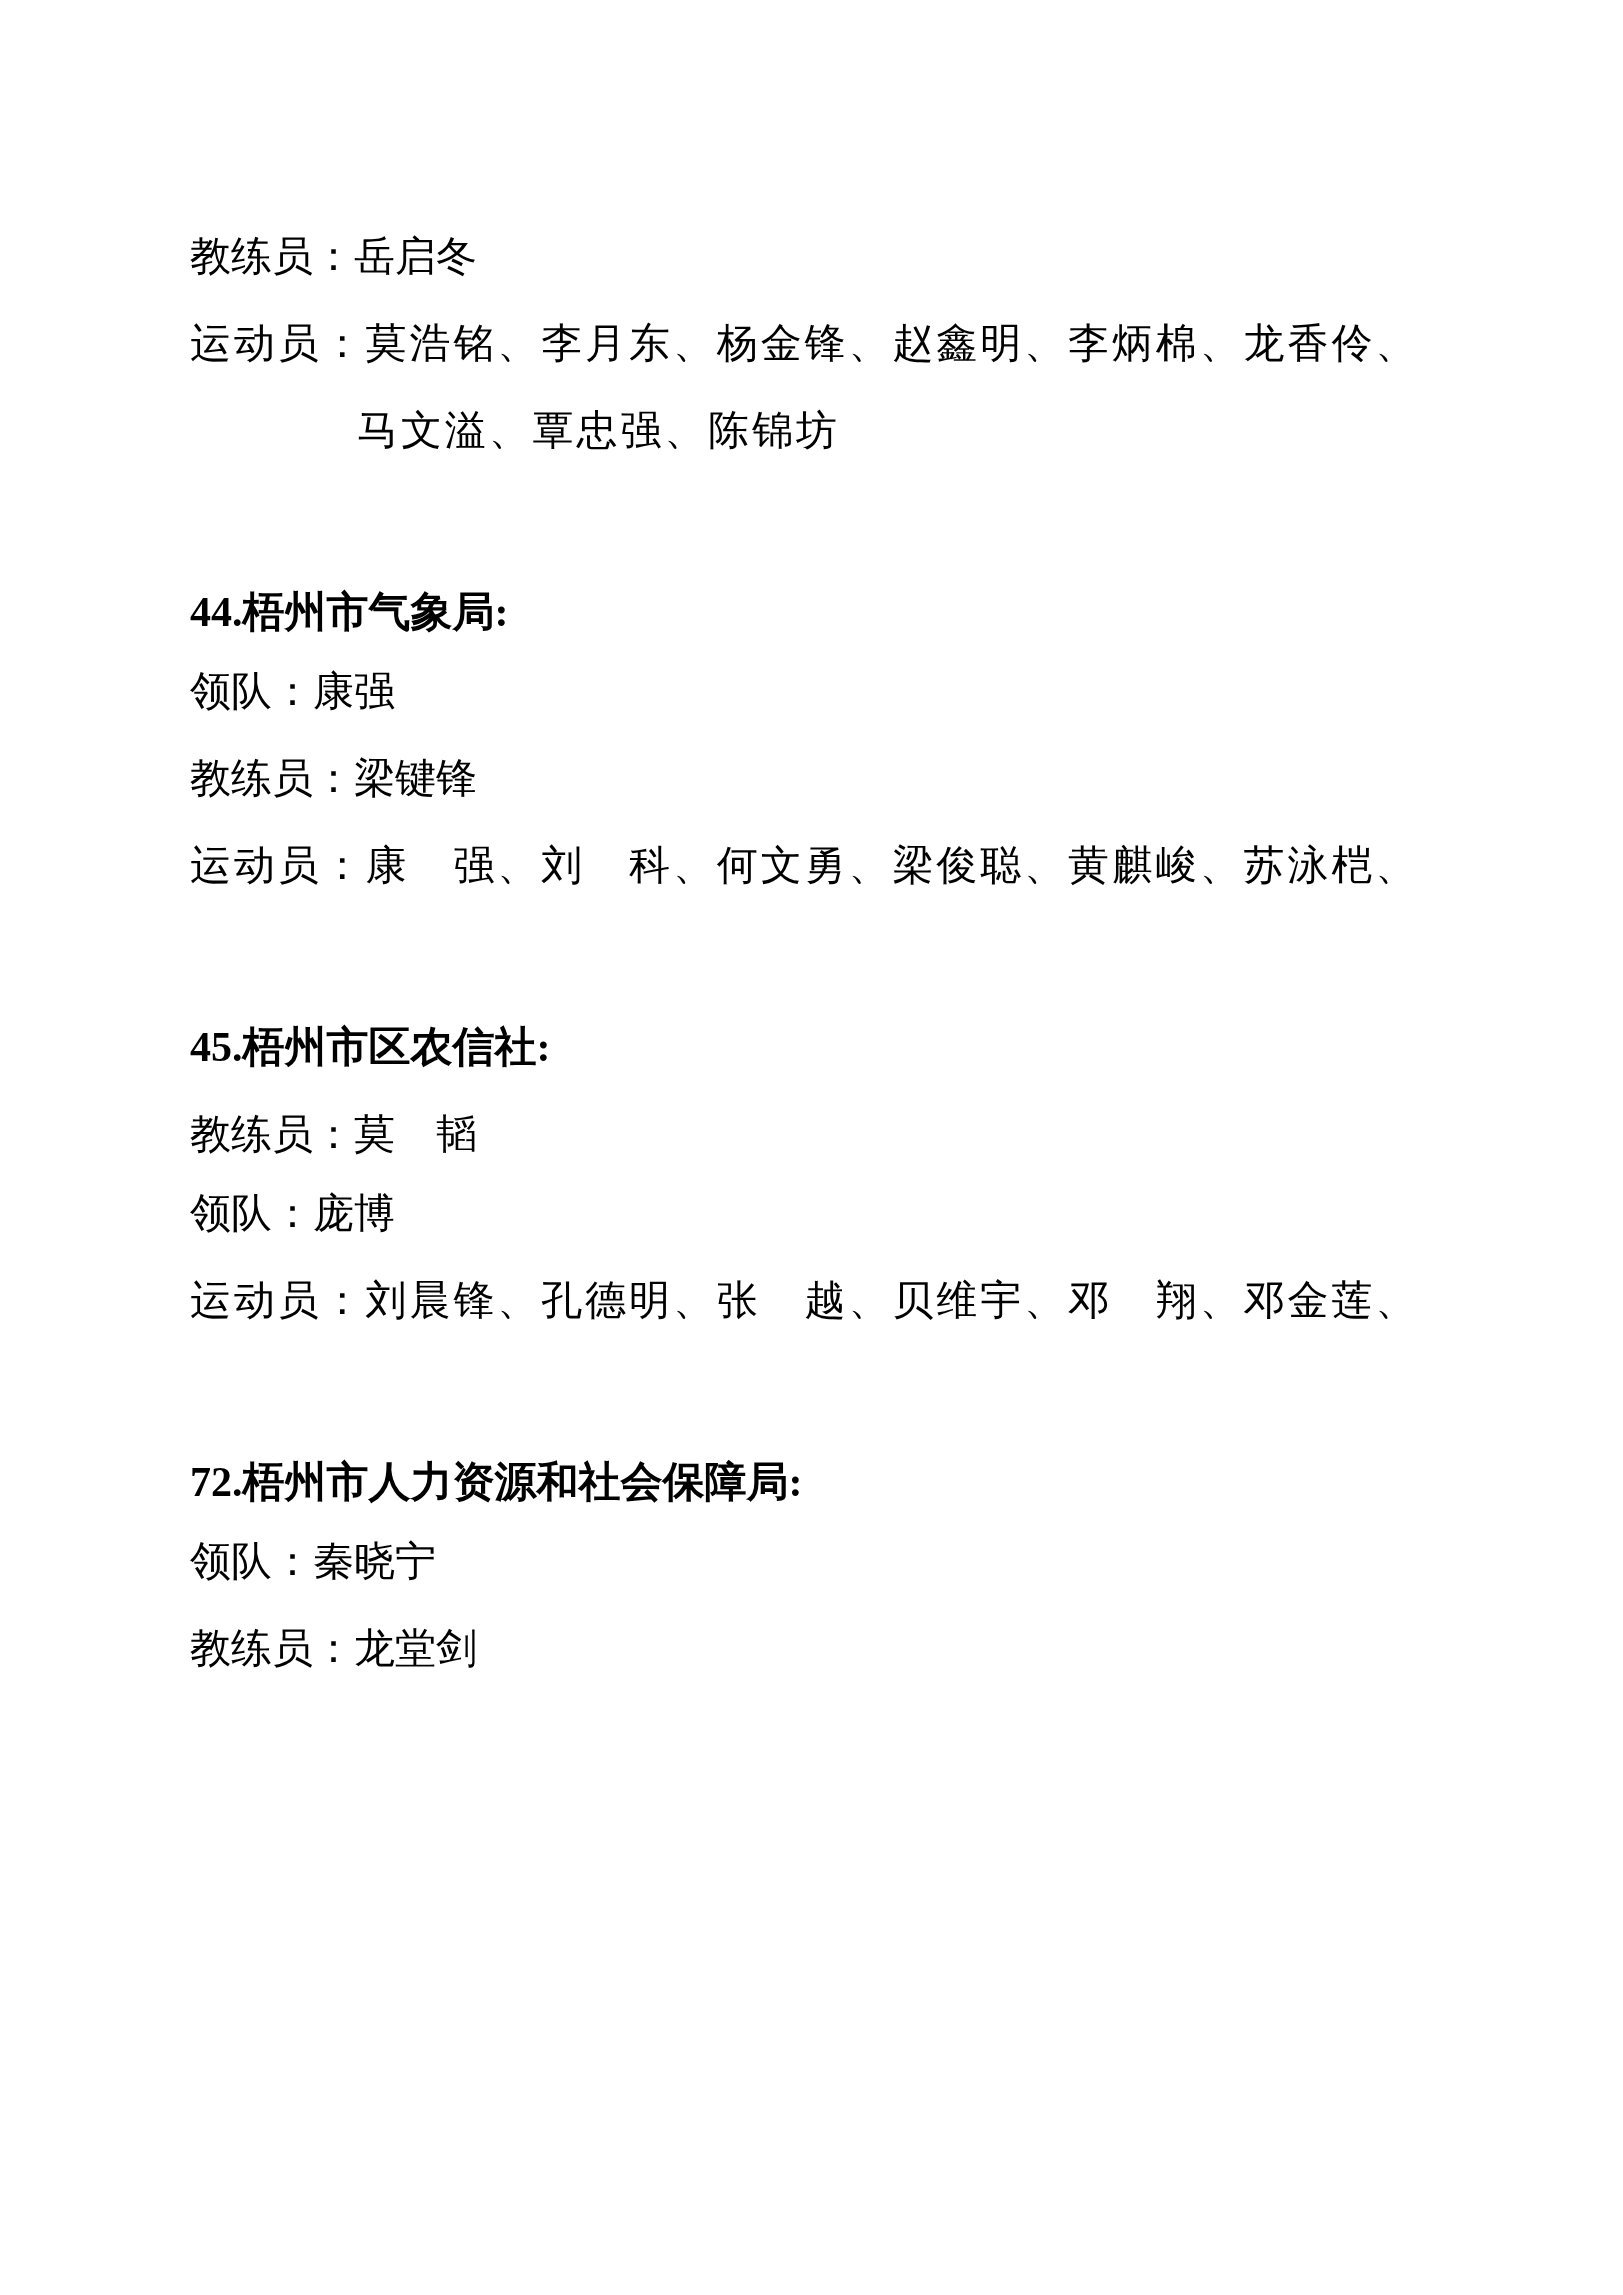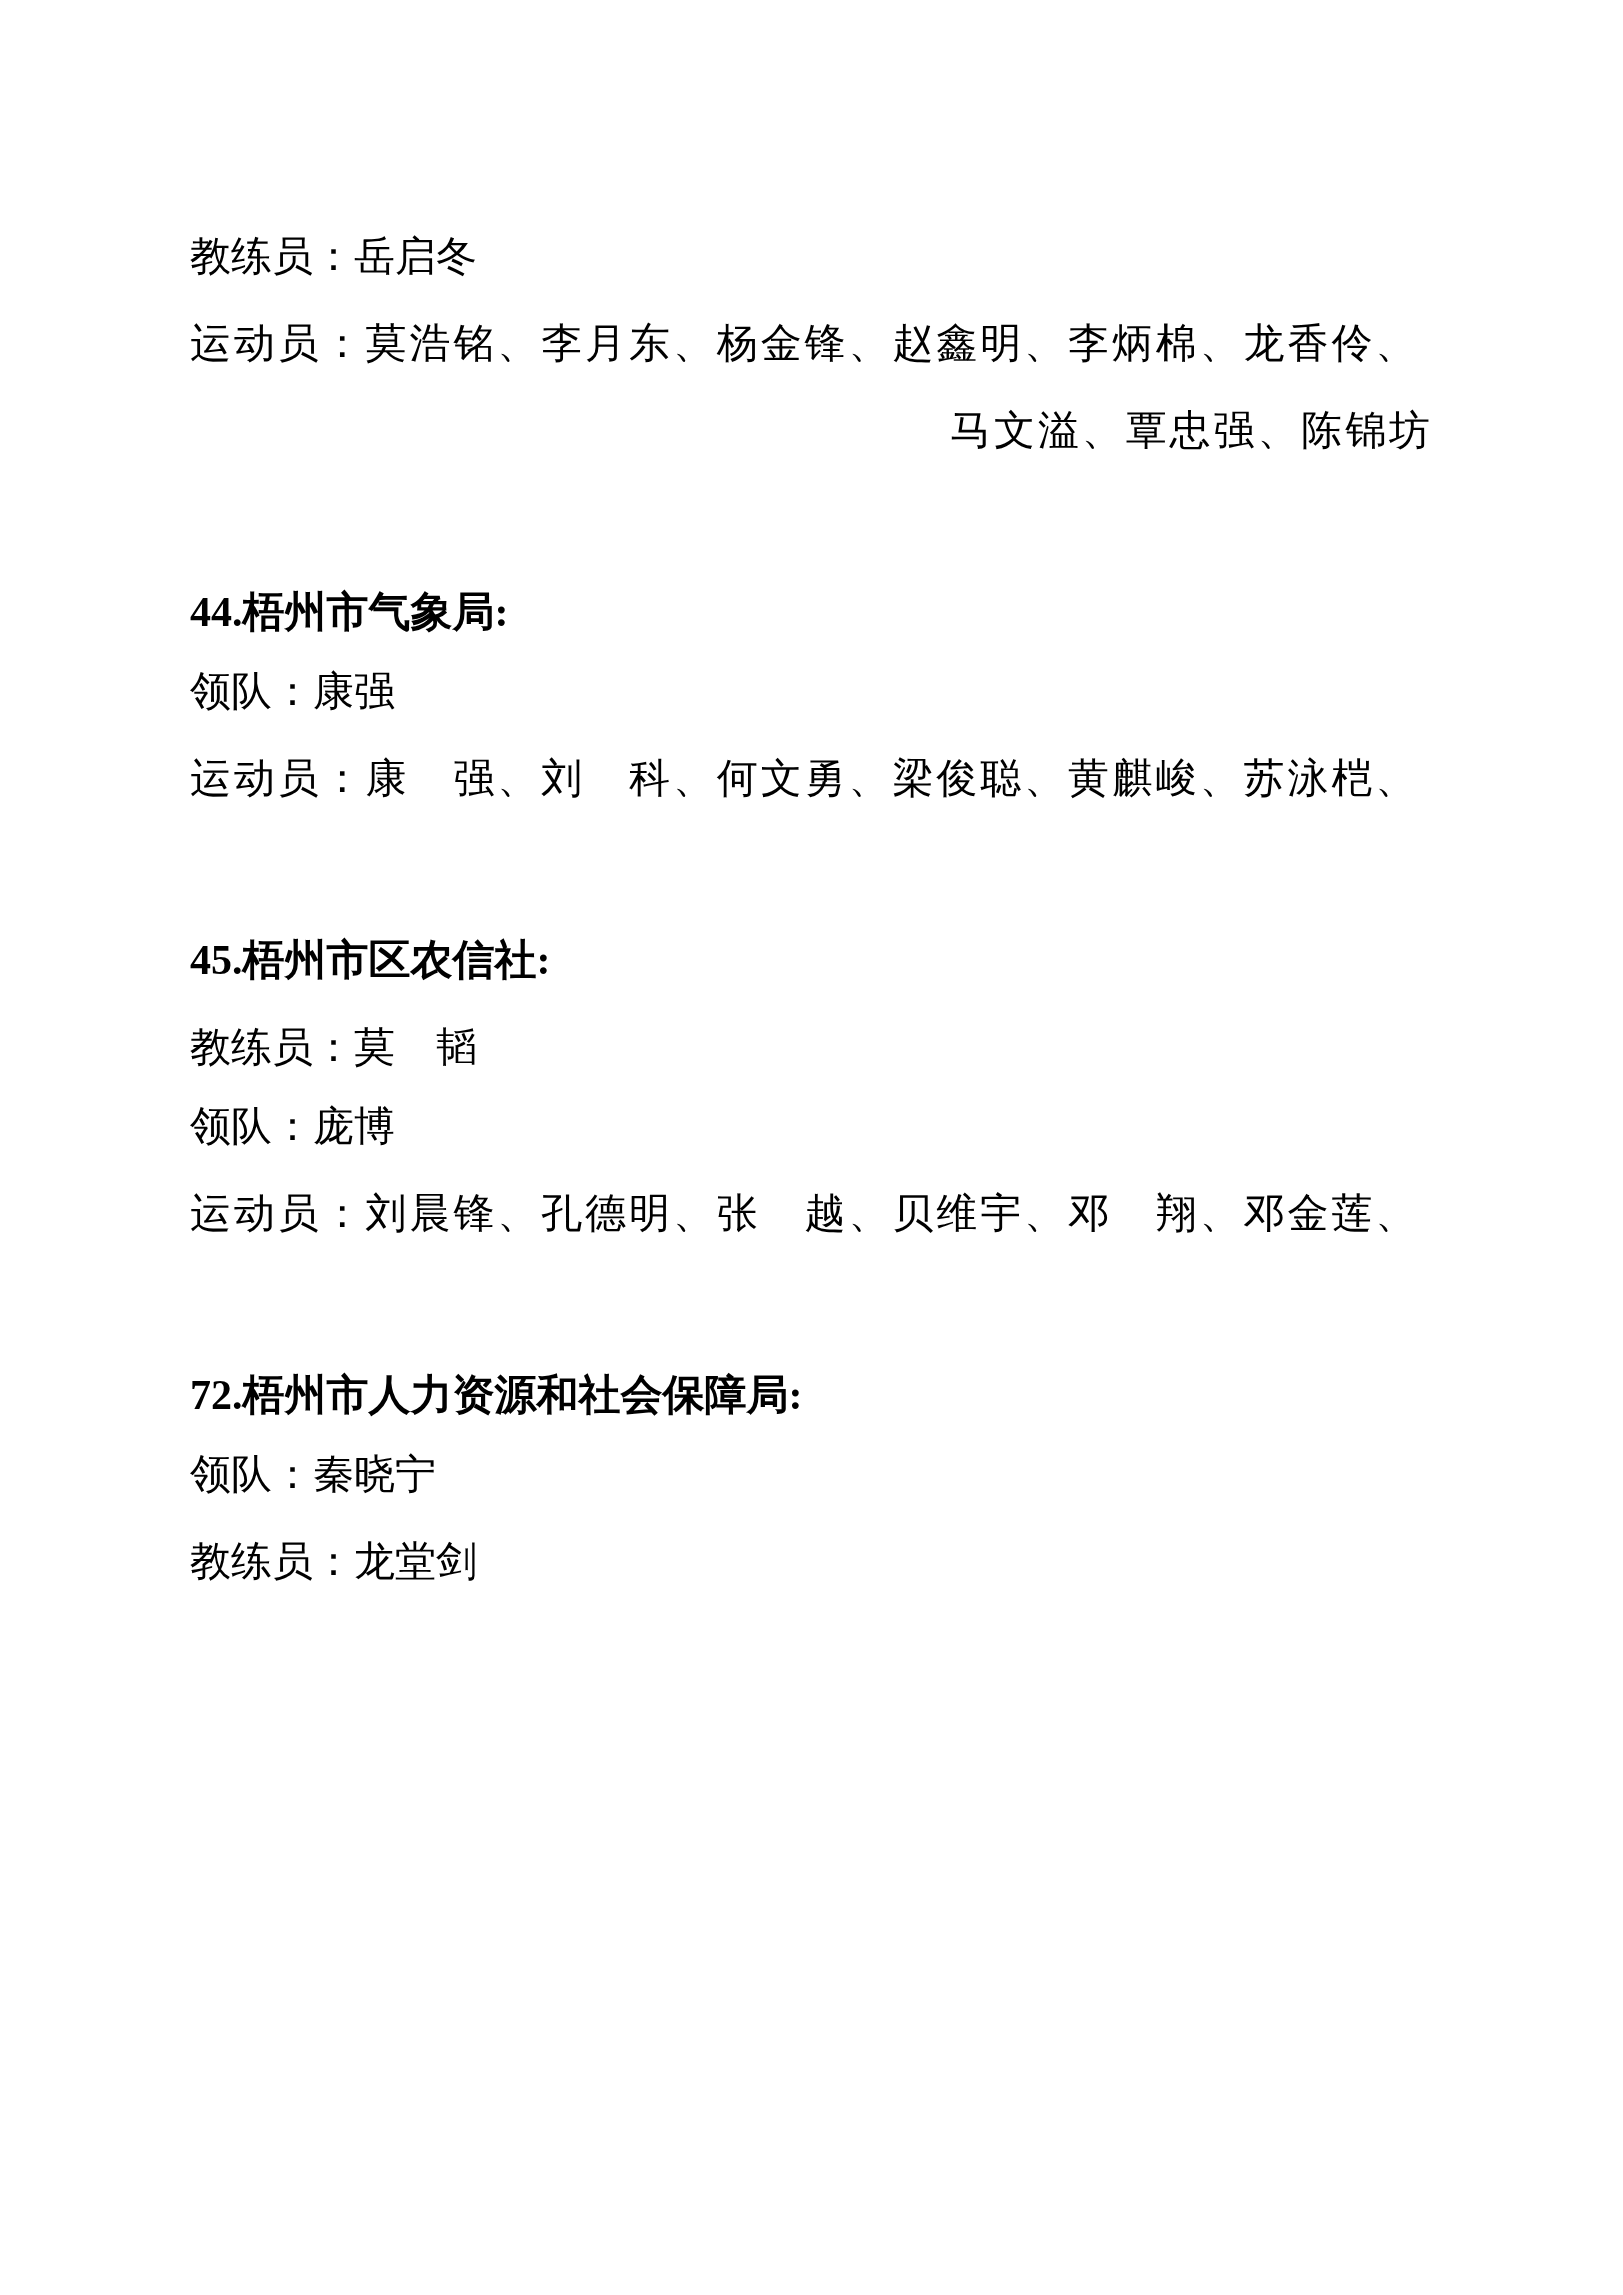--- a/index.html
+++ b/index.html
@@ -29,21 +29,20 @@
     white-space: pre-wrap;
   }
   .first-line {
     margin-top: 236px;
   }
   .athletes {
     letter-spacing: 2.9px;
   }
   .cont {
     padding-left: 167px;
-    text-align: right;
   }
   .section-title {
     font-size: 42px;
     line-height: 42px;
     font-weight: bold;
     margin: 140px 0 0 0;
   }
   .after-title {
     margin-top: 38px;
   }
@@ -63,20 +62,21 @@
 
 <div class="page">
   <div class="content">
 
     <p class="line first-line">教练员：岳启冬</p>
     <p class="line athletes">运动员：莫浩铭、李月东、杨金锋、赵鑫明、李炳棉、龙香伶、</p>
     <p class="line athletes cont">马文溢、覃忠强、陈锦坊</p>
 
     <h2 class="section-title">44.梧州市气象局:</h2>
     <p class="line after-title">领队：康强</p>
+    <p class="line">教练员：梁键锋</p>
     <p class="line athletes">运动员：康　强、刘　科、何文勇、梁俊聪、黄麒峻、苏泳桤、</p>
 
     <h2 class="section-title">45.梧州市区农信社:</h2>
     <p class="line">教练员：莫　韬</p>
     <p class="line after-title">领队：庞博</p>
     <p class="line athletes">运动员：刘晨锋、孔德明、张　越、贝维宇、邓　翔、邓金莲、</p>
 
     <h2 class="section-title">72.梧州市人力资源和社会保障局:</h2>
     <p class="line after-title">领队：秦晓宁</p>
     <p class="line">教练员：龙堂剑</p>

